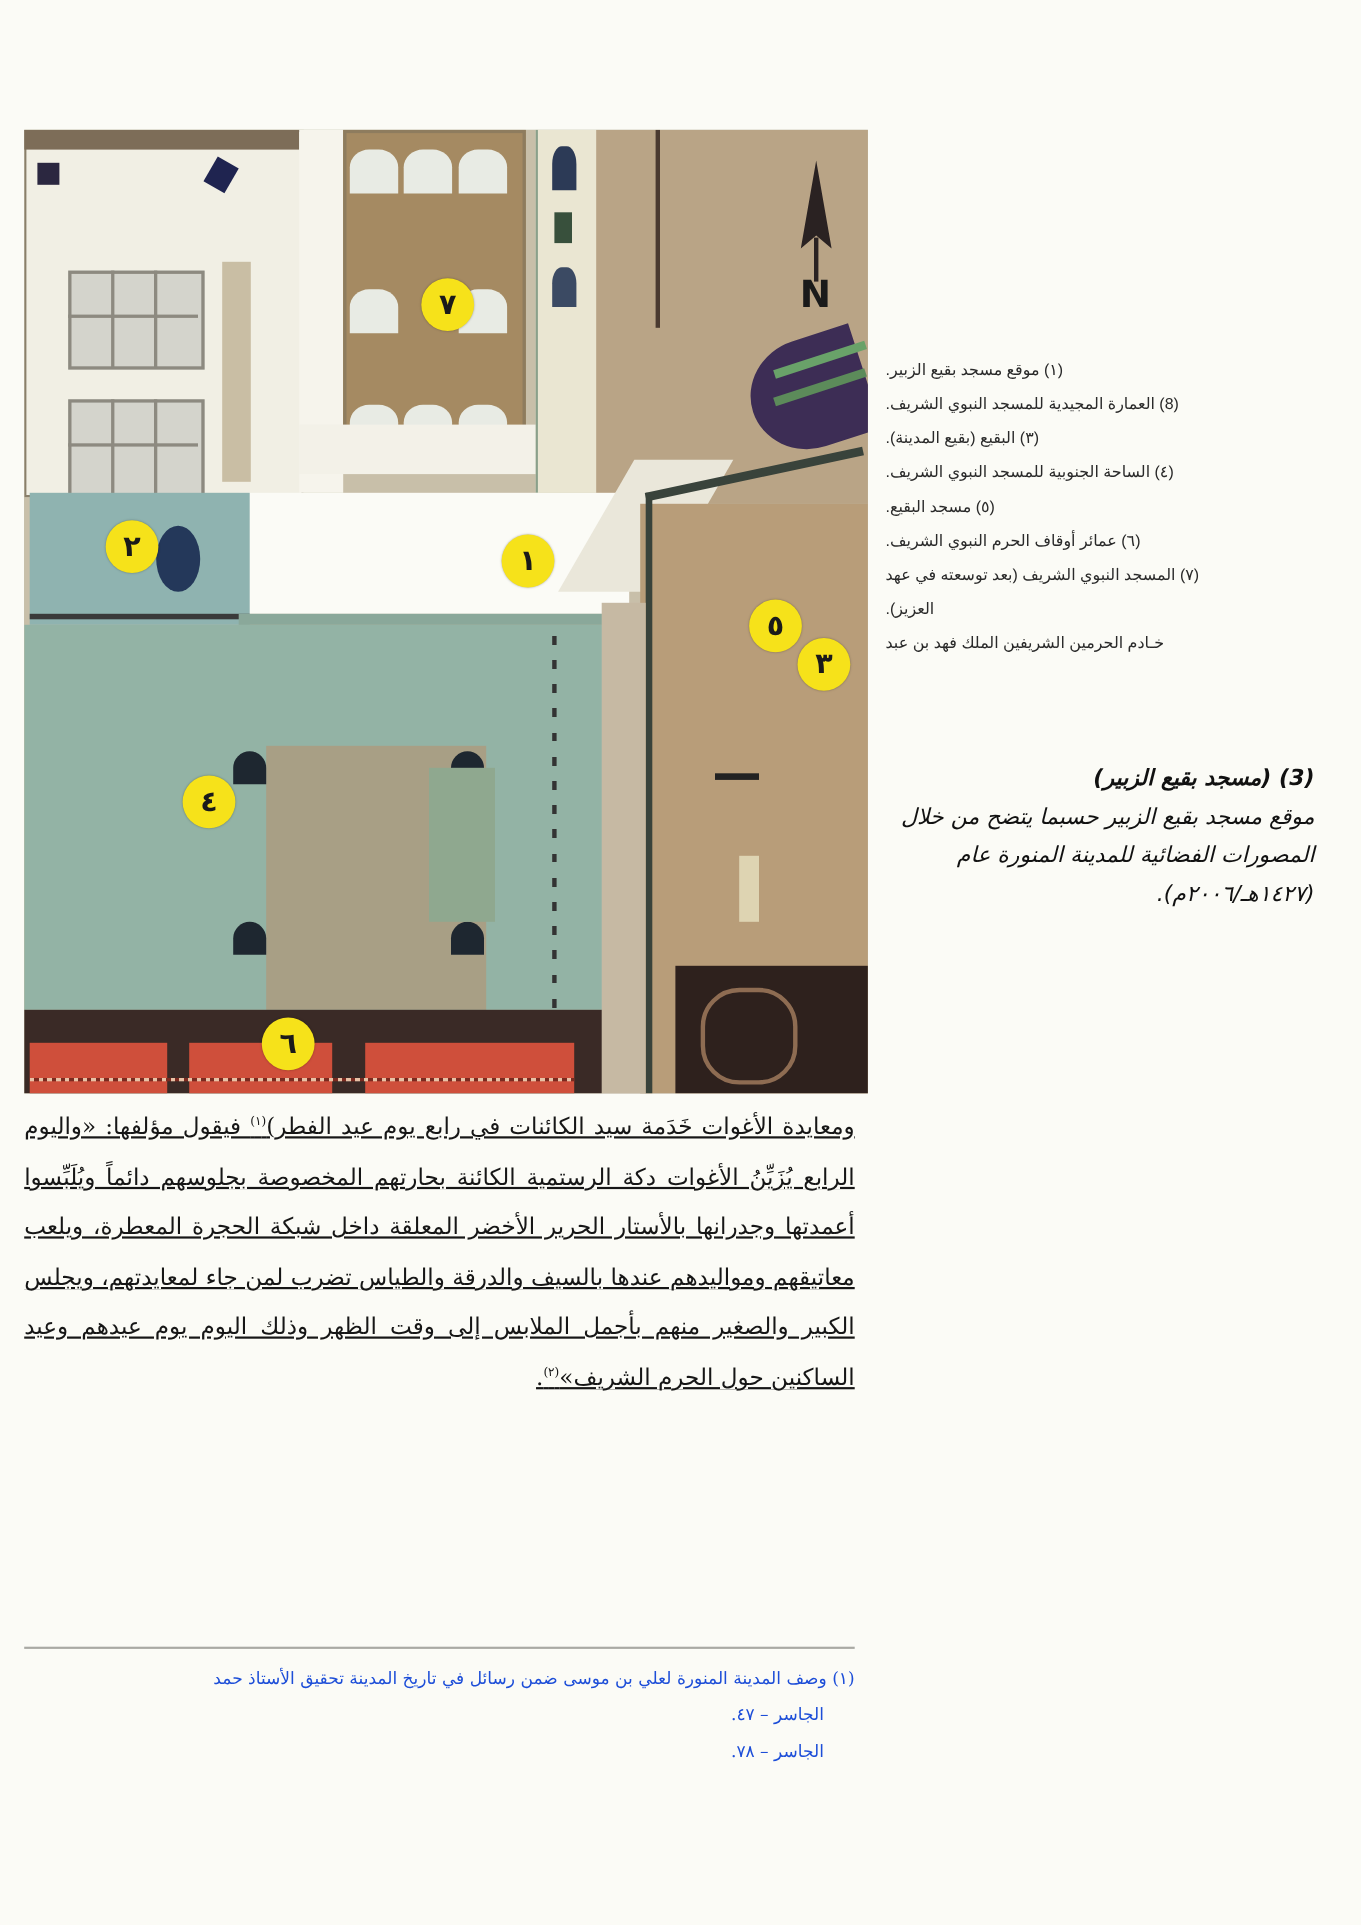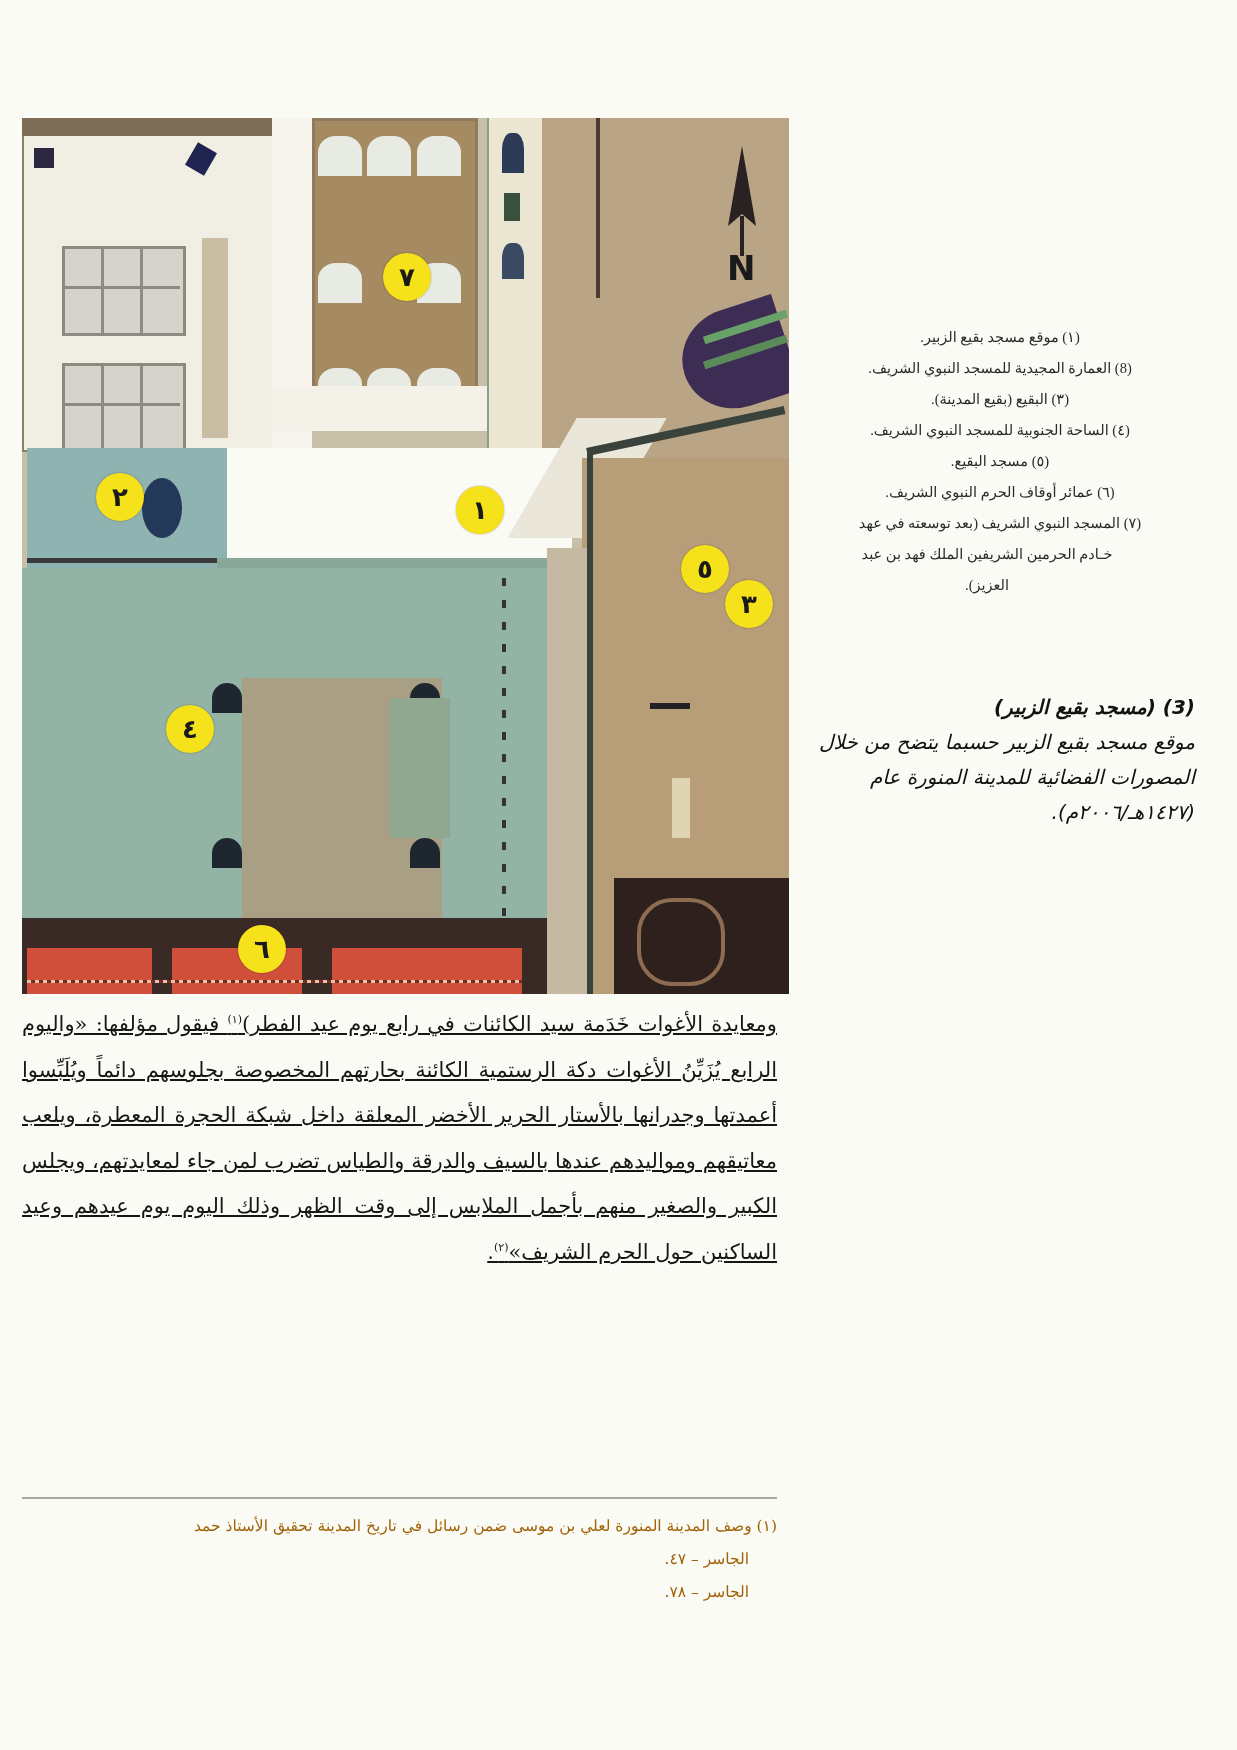--- a/index.html
+++ b/index.html
@@ -29,22 +29,22 @@
     position:absolute; left:700px; top:28px; width:40px; height:150px;
   }
   .north-label {
     position:absolute; left:705px; top:130px; font-size:34px; font-weight:bold;
     color:#1a1a1a; font-family:"DejaVu Sans", sans-serif;
   }
 
   
   .legend {
     position:absolute; left:805px; top:322px; width:390px;
-    direction:rtl; text-align:center;
-    font-family:Liberation Serif, serif; font-size:14.5px; line-height:31px;
+    direction:rtl; text-align:left;
+    font-family:Liberation Sans, sans-serif; font-size:14.5px; line-height:31px;
     color:#2a2a2a;
   }
   .legend .item { white-space:nowrap; }
   .legend .cont { padding-right:26px; white-space:normal; }
 
   .figcap {
     position:absolute; left:805px; top:690px; width:390px;
     direction:rtl; text-align:right;
     font-family:"DejaVu Sans", sans-serif;
     font-size:20px; line-height:35px; font-style:italic; color:#111;
@@ -64,21 +64,21 @@
 
   .rule {
     position:absolute; left:22px; top:1497px; width:755px; height:2px;
     background:#a9a9a4;
   }
 
   .footnotes {
     position:absolute; left:22px; top:1510px; width:755px;
     direction:rtl; text-align:right;
     font-family:"DejaVu Serif", serif; font-size:15.5px; line-height:33px;
-    color:#a16207;
+    color:#1d4ed8;
   }
   .footnotes .fn { white-space:nowrap; overflow:hidden; }
   .footnotes .fn2 { padding-right:28px; }
 </style>
 </head>
 <body>
 
 <div class="page">
 
   <div class="map">
@@ -173,22 +173,22 @@
   </div>
 
   <div class="legend">
     <div class="item">(١) موقع مسجد بقيع الزبير.</div>
     <div class="item">(8) العمارة المجيدية للمسجد النبوي الشريف.</div>
     <div class="item">(٣) البقيع (بقيع المدينة).</div>
     <div class="item">(٤) الساحة الجنوبية للمسجد النبوي الشريف.</div>
     <div class="item">(٥) مسجد البقيع.</div>
     <div class="item">(٦) عمائر أوقاف الحرم النبوي الشريف.</div>
     <div class="item">(٧) المسجد النبوي الشريف (بعد توسعته في عهد</div>
+    <div class="cont">العزيز).</div>
     <div class="cont">خـادم الحرمين الشريفين الملك فهد بن عبد</div>
-    <div class="cont">العزيز).</div>
   </div>
 
   <div class="figcap">
     <div class="title">(3) (مسجد بقيع الزبير)</div>
     <div>موقع مسجد بقيع الزبير حسبما يتضح من خلال المصورات الفضائية للمدينة المنورة عام (١٤٢٧هـ/٢٠٠٦م).</div>
   </div>
 
   <div class="body">
     <p><span>ومعايدة الأغوات خَدَمة سيد الكائنات في رابع يوم عيد الفطر)</span><sup>(١)</sup><span> فيقول مؤلفها: «واليوم الرابع يُزَيِّنُ الأغوات دكة الرستمية الكائنة بحارتهم المخصوصة بجلوسهم دائماً ويُلَبِّسوا أعمدتها وجدرانها بالأستار الحرير الأخضر المعلقة داخل شبكة الحجرة المعطرة، ويلعب معاتيقهم ومواليدهم عندها بالسيف والدرقة والطياس تضرب لمن جاء لمعايدتهم، ويجلس الكبير والصغير منهم بأجمل الملابس إلى وقت الظهر وذلك اليوم يوم عيدهم وعيد الساكنين حول الحرم الشريف»</span><sup>(٢)</sup><span>.</span></p>
   </div>

